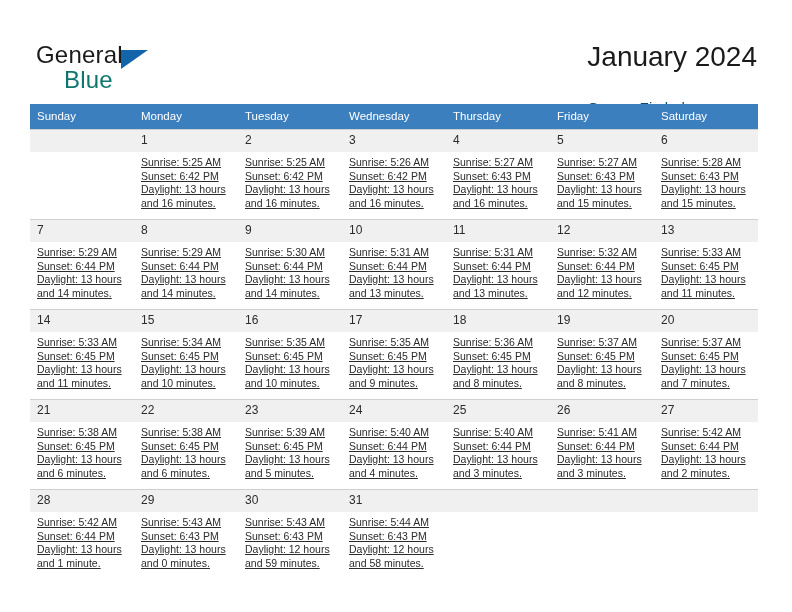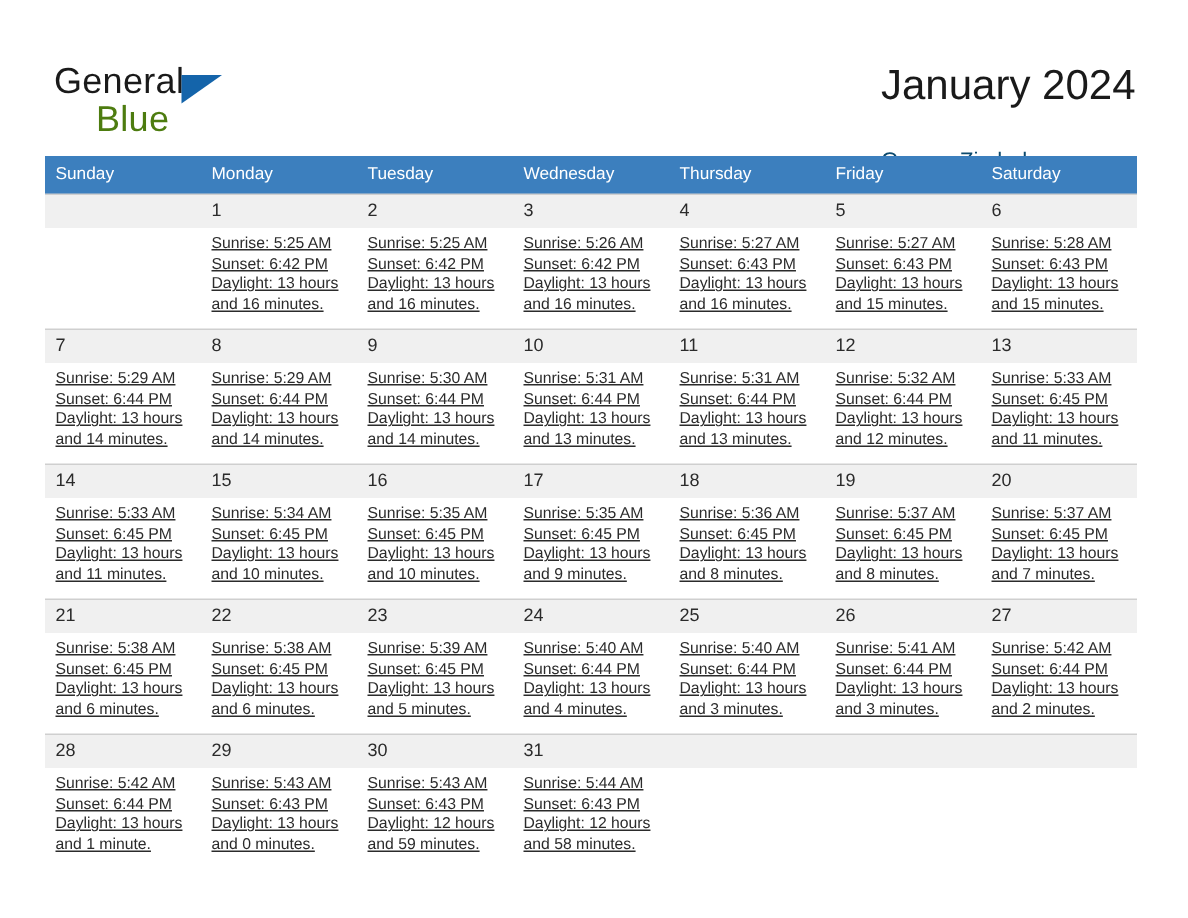--- a/index.html
+++ b/index.html
@@ -55,21 +55,21 @@
     height: 0;
     border-left: 27px solid #1464aa;
     border-bottom: 19px solid transparent;
   }
   .brand-blue {
     position: absolute;
     left: 28px;
     top: 25px;
     font-size: 24px;
     letter-spacing: 0.2px;
-    color: #4d7c0f;
+    color: #0f766e;
     font-family: "Liberation Sans", sans-serif;
   }
   .title-block {
     position: absolute;
     right: 35px;
     top: 28px;
     text-align: left;
   }
   .cal-title {
     font-size: 28px;

